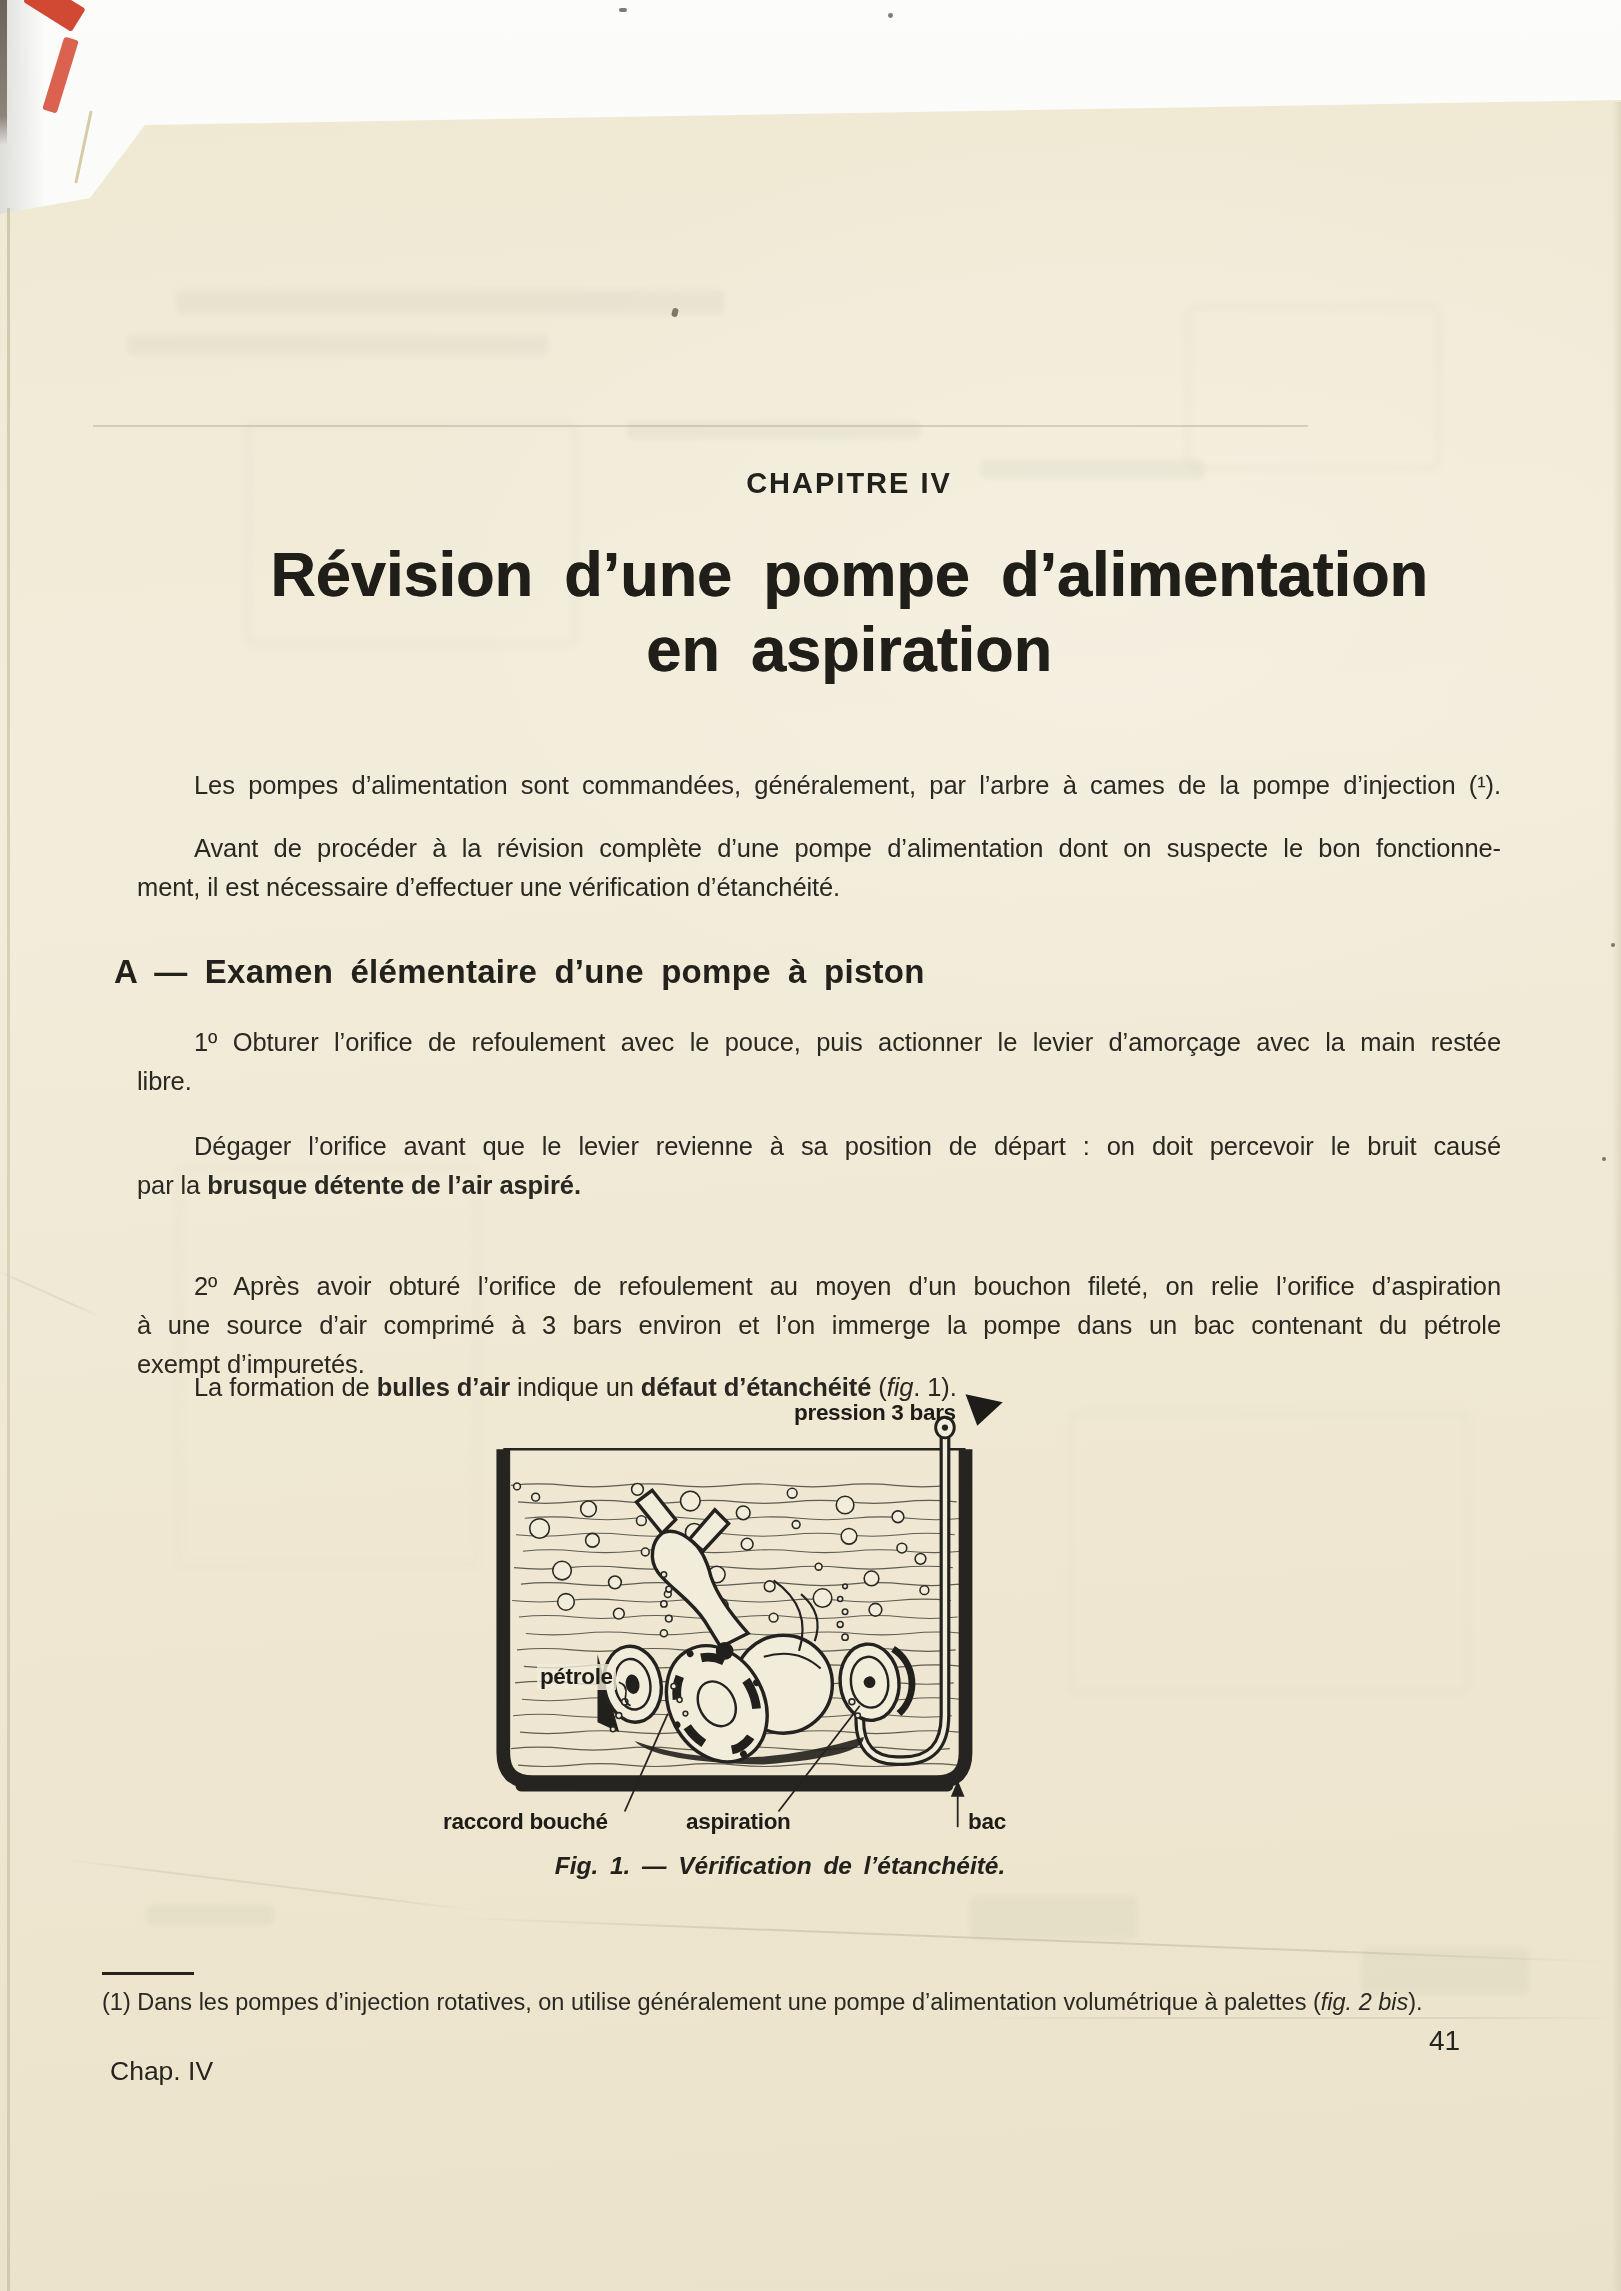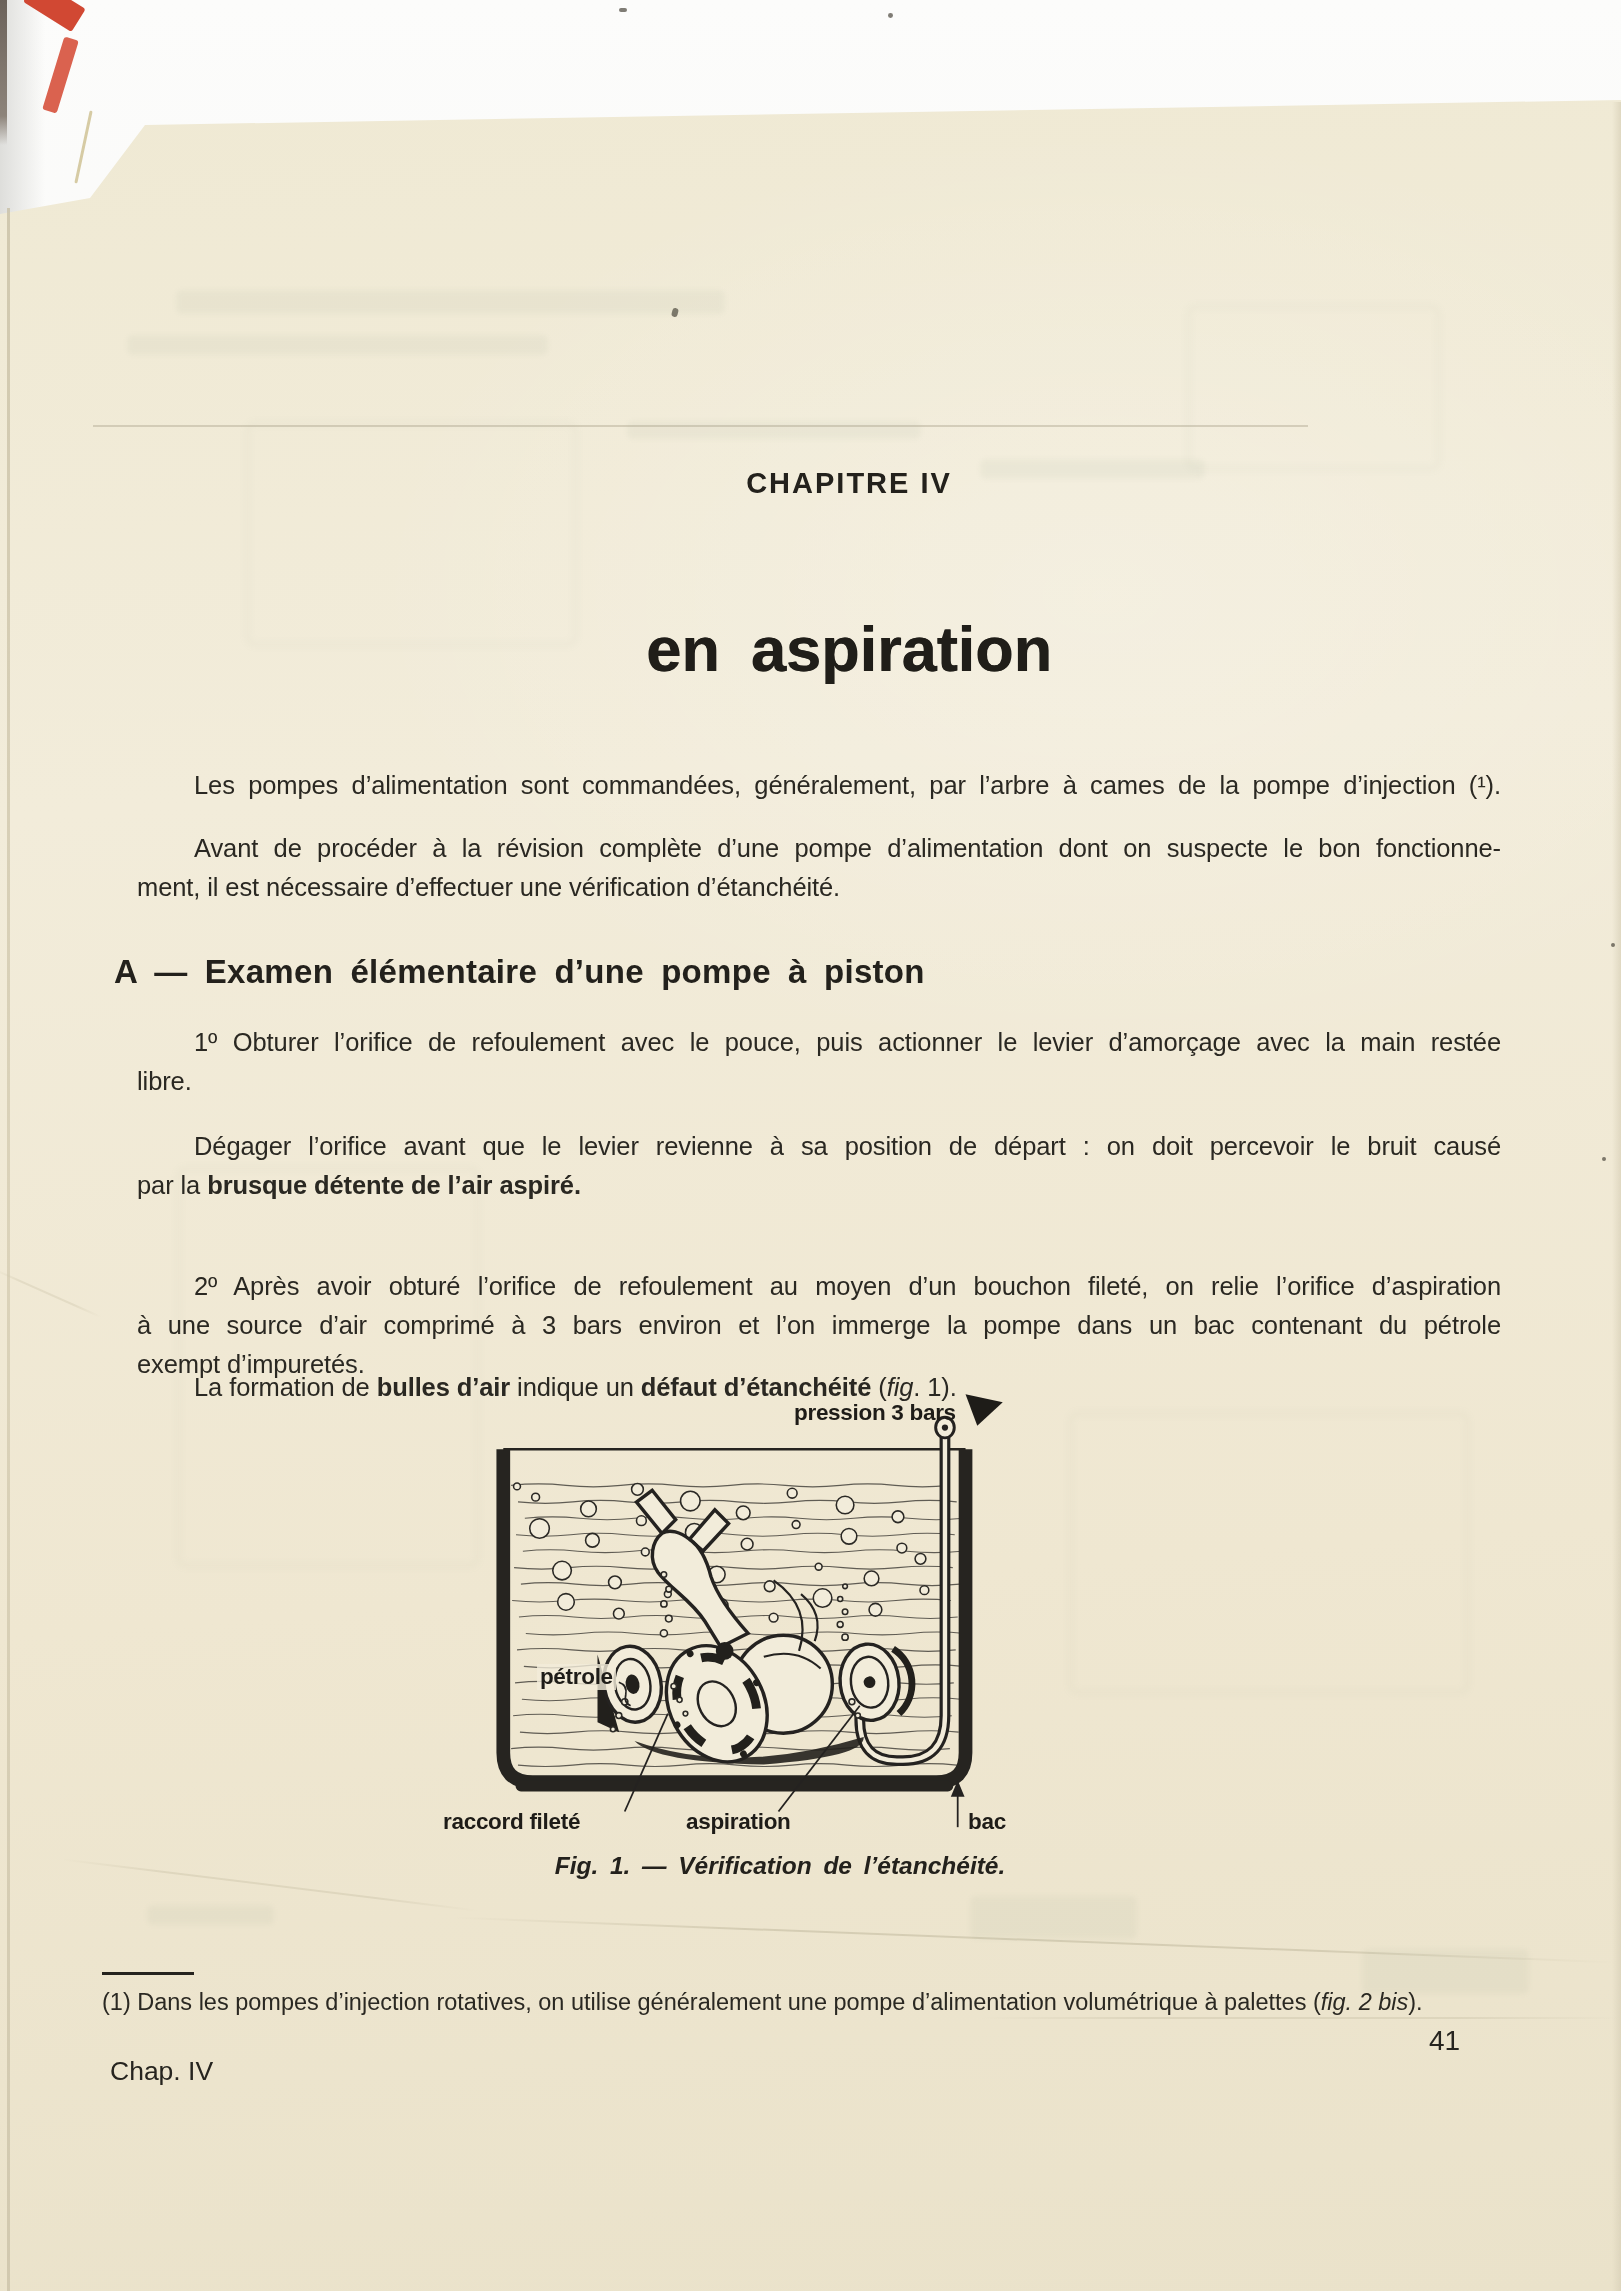--- a/index.html
+++ b/index.html
@@ -103,20 +103,21 @@
   <div class="ghost" style="left:980px;top:459px;width:225px;height:19.6px;"></div>
   <div class="ghost" style="left:147px;top:1905px;width:127px;height:19.6px;"></div>
   <div class="ghost" style="left:970px;top:1896px;width:167px;height:43px;"></div>
   <div class="ghost" style="left:1362px;top:1949px;width:167px;height:45px;"></div>
   <div class="ghostbox" style="left:1186px;top:304px;width:245px;height:157px;"></div>
   <div class="ghostbox" style="left:245px;top:421px;width:323px;height:216px;"></div>
   <div class="ghostbox" style="left:1068px;top:1411px;width:392px;height:274px;"></div>
   <div class="ghostbox" style="left:176px;top:1166px;width:294px;height:392px;"></div>
 
   <div class="chapter center">CHAPITRE IV</div>
+  <div class="title-line center" style="top:538px;">Révision d’une pompe d’alimentation</div>
   <div class="title-line center" style="top:613px;">en aspiration</div>
 
   <div class="block" style="top:766px;">
     <div class="bline jline ind">Les pompes d’alimentation sont commandées, généralement, par l’arbre à cames de la pompe d’injection (¹).</div>
   </div>
   <div class="block" style="top:829px;">
     <div class="bline jline ind">Avant de procéder à la révision complète d’une pompe d’alimentation dont on suspecte le bon fonctionne-</div>
     <div class="bline">ment, il est nécessaire d’effectuer une vérification d’étanchéité.</div>
   </div>
 
@@ -269,21 +270,21 @@
         <path class="leader" d="M498 444 V410"></path>
         <polygon points="491,413 505,413 498,396" fill="#242220"></polygon>
         <path class="leader" d="M152 296 q9 3 7 13 q-2 8 5 11" stroke-width="1.4"></path>
       </g>
       <polygon points="506,2 544,10 518,34" fill="#1e1c18"></polygon>
     </svg>
   </div>
 
   <div class="figlabel" style="left:794px;top:1400px;">pression 3 bars</div>
   <div class="figlabel bg" style="left:537px;top:1664px;">pétrole</div>
-  <div class="figlabel" style="left:443px;top:1809px;">raccord fileté</div>
+  <div class="figlabel" style="left:443px;top:1809px;">raccord bouché</div>
   <div class="figlabel" style="left:686px;top:1809px;">aspiration</div>
   <div class="figlabel" style="left:968px;top:1809px;">bac</div>
   <div class="caption">Fig. 1. — Vérification de l’étanchéité.</div>
 
   <div class="fn-rule"></div>
   <div class="footnote"><span>(1)  Dans les pompes d’injection rotatives, on utilise généralement une pompe d’alimentation volumétrique à palettes (</span><span class="it">fig. 2 bis</span><span>).</span></div>
   <div class="footer-chap">Chap. IV</div>
   <div class="pageno">41</div>
 </div>
 

